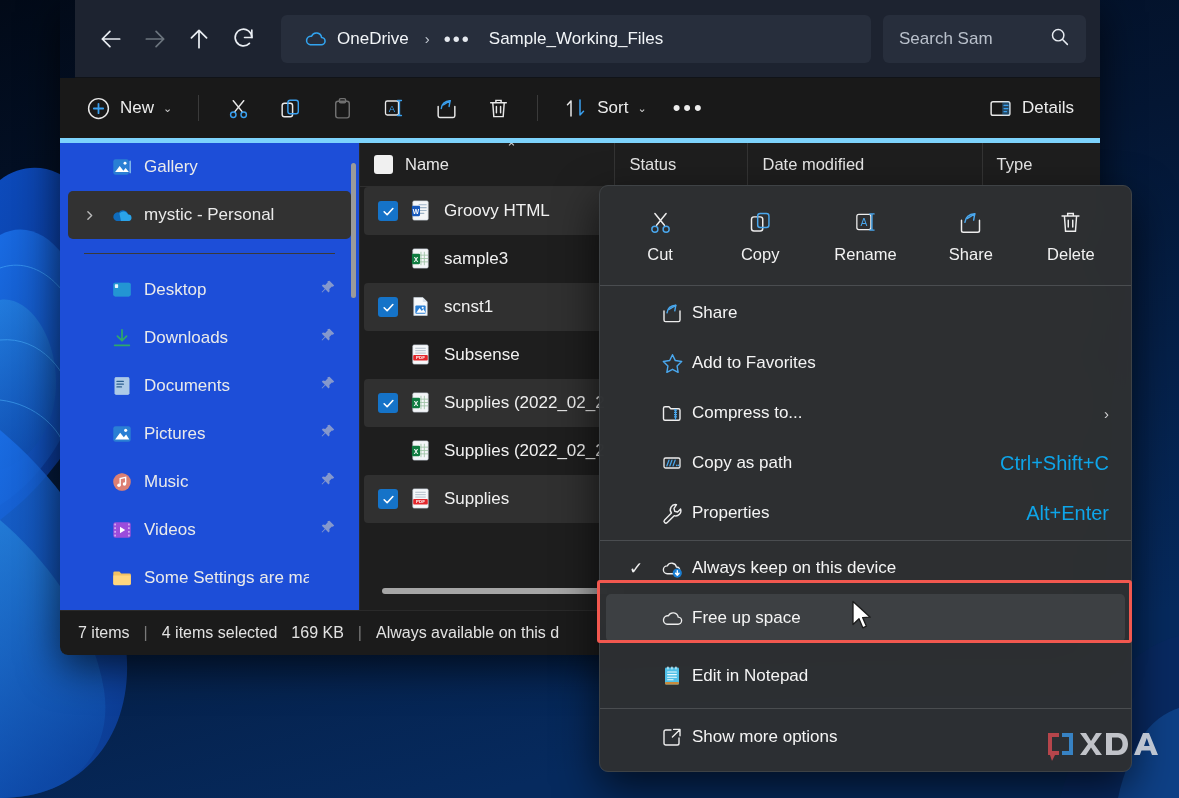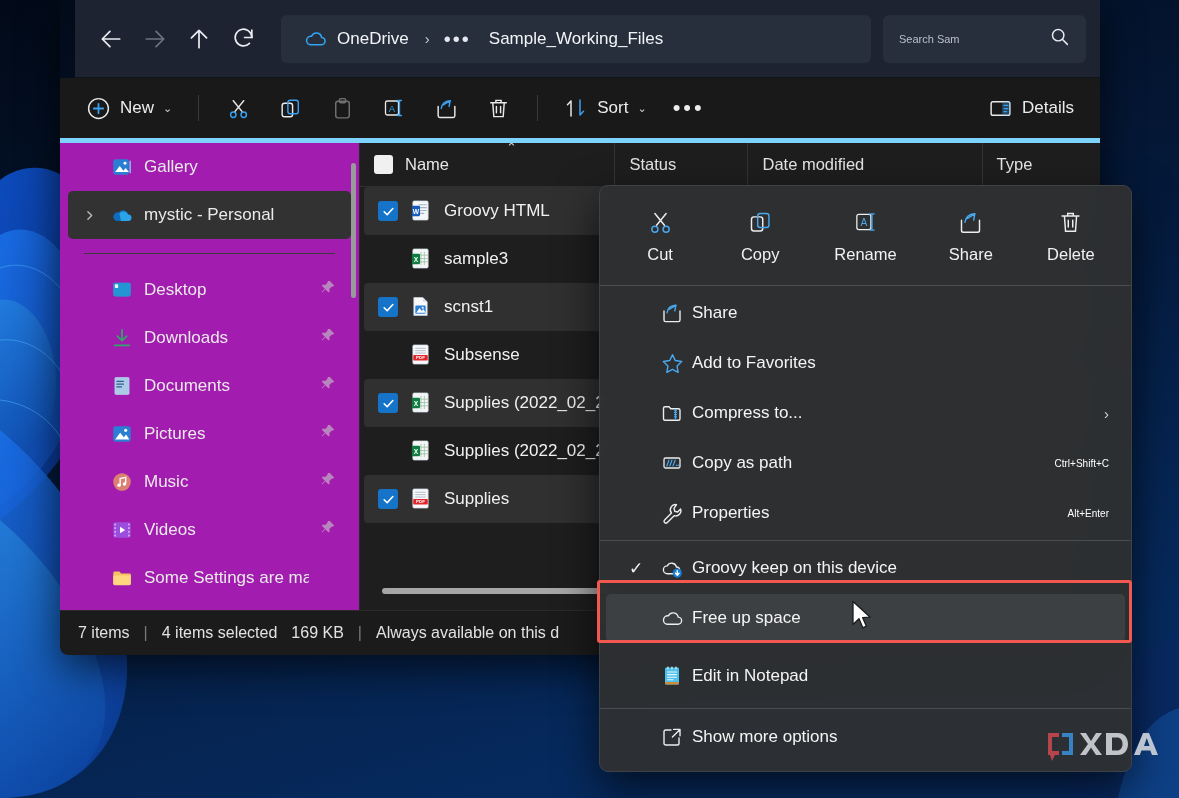--- a/index.html
+++ b/index.html
@@ -47,41 +47,41 @@
     color:#f2f5f8; font-size:17px; white-space:nowrap;
   }
   .crumbsep { color:#c3c9d2; font-size:15px; padding:0 4px; }
   .crumb-dots { color:#e4e8ee; font-size:20px; letter-spacing:2px; padding:0 6px; line-height:10px; }
 
   .searchbox {
     width:203px; height:48px; background:#272e3c; border-radius:6px;
     display:flex; align-items:center; justify-content:space-between; padding:0 16px;
     flex:0 0 auto;
   }
-  .searchbox .ph { color:#b9c0cb; font-size:11px; }
+  .searchbox .ph { color:#b9c0cb; font-size:17px; }
 
   
   .cmdbar {
     height:65px; background:#191919; display:flex; align-items:center;
     padding:0 14px; border-bottom:5px solid #7dd3fc; gap:2px;
   }
   .cmd {
     height:44px; display:flex; align-items:center; justify-content:center; gap:9px;
     padding:0 12px; border-radius:5px; color:#ececec; font-size:17px; white-space:nowrap;
   }
   .cmd.iconly { width:50px; padding:0; }
   .vsep { width:1px; height:26px; background:#3a3a3a; margin:0 12px; flex:0 0 auto; }
   .spacer { flex:1 1 auto; }
   .chev { color:#cfcfcf; font-size:11px; }
 
   
   .wbody { height:467px; display:flex; background:#191919; position:relative; }
 
   .sidebar {
-    width:300px; background:#a21caf; position:relative; flex:0 0 auto;
+    width:300px; background:#1d4ed8; position:relative; flex:0 0 auto;
     border-right:1px solid #2a2a2a; overflow:hidden;
   }
   .sbitem {
     height:48px; display:flex; align-items:center; padding:0 14px 0 10px; gap:10px;
     color:#eaeaea; font-size:17px; position:relative; margin:0 8px; border-radius:5px;
   }
   .sbitem.sel { background:#323232; }
   .sb-exp { width:22px; display:flex; align-items:center; justify-content:center; color:#b9b9b9; font-size:14px; flex:0 0 auto; }
   .sb-ico { width:24px; height:24px; flex:0 0 auto; display:flex; align-items:center; justify-content:center; }
   .sb-lbl { flex:1 1 auto; white-space:nowrap; overflow:hidden; }
@@ -147,21 +147,21 @@
     color:#f2f2f2; font-size:16.5px; padding:6px 14px; border-radius:5px; min-width:80px;
   }
   .ctx-sep { height:1px; background:#4a4d50; margin:3px 0; }
   .ctx-item {
     height:48px; display:flex; align-items:center; padding:0 16px 0 14px;
     color:#f4f4f4; font-size:17px; gap:0; margin:2px 6px; border-radius:5px; position:relative;
   }
   .ctx-check { width:32px; flex:0 0 auto; color:#f0f0f0; font-size:17px; display:flex; align-items:center; justify-content:center; }
   .ctx-ico { width:40px; flex:0 0 auto; display:flex; align-items:center; justify-content:center; }
   .ctx-lbl { flex:1 1 auto; }
-  .ctx-accel { color:#ffffff; font-size:10px; flex:0 0 auto; }
+  .ctx-accel { color:#0ea5e9; font-size:20px; flex:0 0 auto; }
   .ctx-sub { color:#d2d2d2; font-size:15px; flex:0 0 auto; }
   .ctx-item.hl { background:#3d4043; }
 
   #redbox {
     position:absolute; left:597px; top:580px; width:535px; height:63px;
     border:3px solid #f2584f; border-radius:3px; pointer-events:none;
   }
 
   #cursor { position:absolute; left:851px; top:600px; }
 
@@ -756,21 +756,21 @@
 
   <div class="ctx-item">
     <span class="ctx-check">✓</span>
     <span class="ctx-ico">
       <svg width="25" height="25" viewBox="0 0 24 24" fill="none">
         <path d="M7 17h8.5a3.2 3.2 0 0 0 .3-6.4A4.7 4.7 0 0 0 7 9.5 3.7 3.7 0 0 0 7 17z" stroke="#ededed" stroke-width="1.3" stroke-linejoin="round"></path>
         <circle cx="16.6" cy="16.4" r="4.4" fill="#1a7fd4"></circle>
         <path d="M16.6 14v4.4M16.6 18.4l-1.7-1.8M16.6 18.4l1.7-1.8" stroke="#fff" stroke-width="1.3" stroke-linecap="round"></path>
       </svg>
     </span>
-    <span class="ctx-lbl">Groovy keep on this device</span>
+    <span class="ctx-lbl">Always keep on this device</span>
   </div>
 
   <div class="ctx-item hl">
     <span class="ctx-check"></span>
     <span class="ctx-ico">
       <svg width="25" height="25" viewBox="0 0 24 24" fill="none" stroke="#ededed" stroke-width="1.3" stroke-linejoin="round">
           <path d="M6.8 17.5h10.4a3.4 3.4 0 0 0 .3-6.8 5 5 0 0 0-9.4-1.3 3.9 3.9 0 0 0-1.3 8.1z"></path>
         </svg>
     </span>
     <span class="ctx-lbl">Free up space</span>

